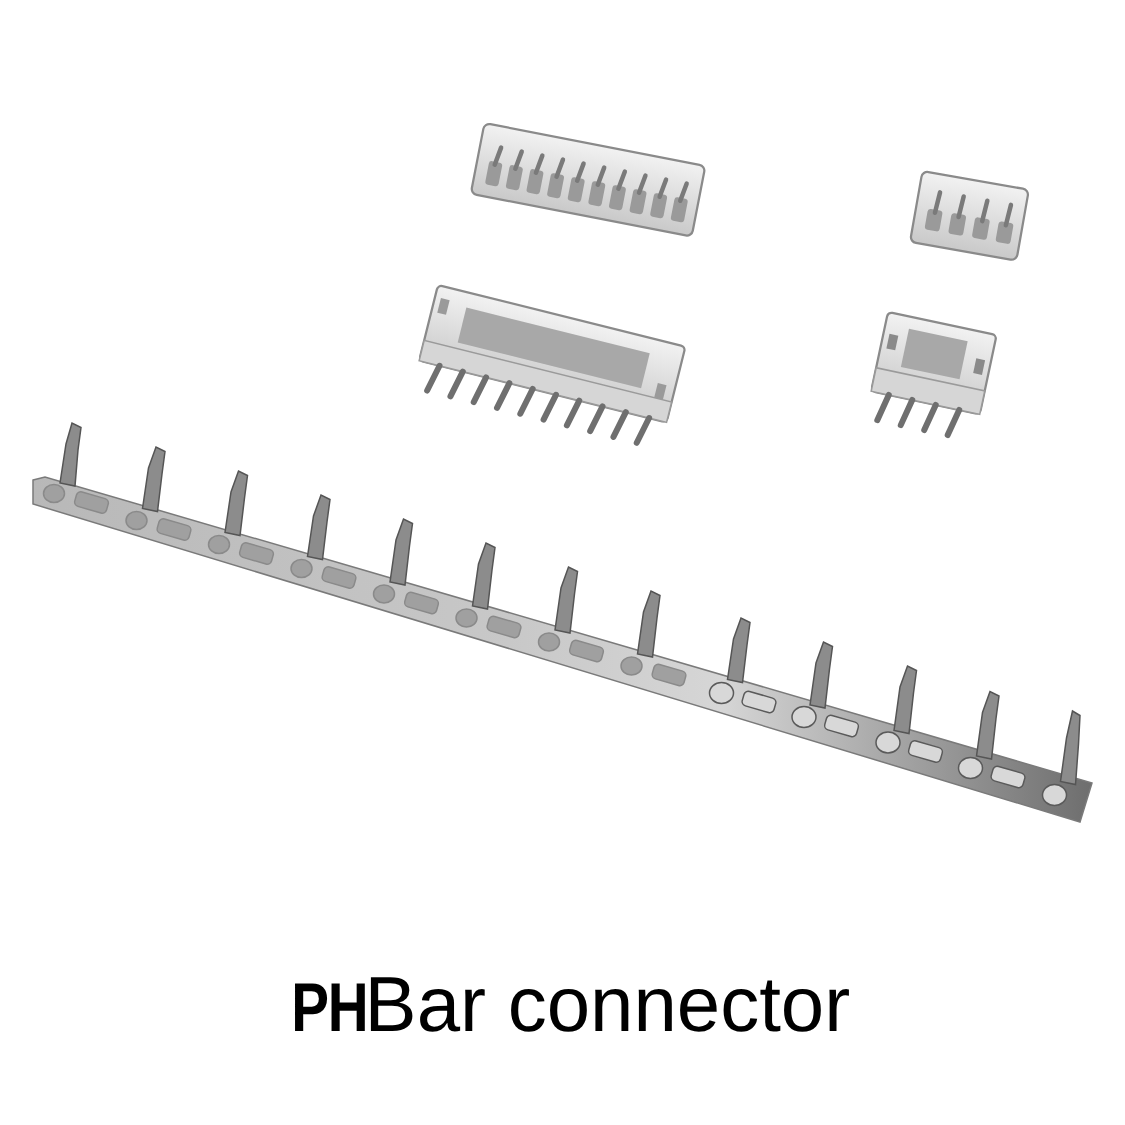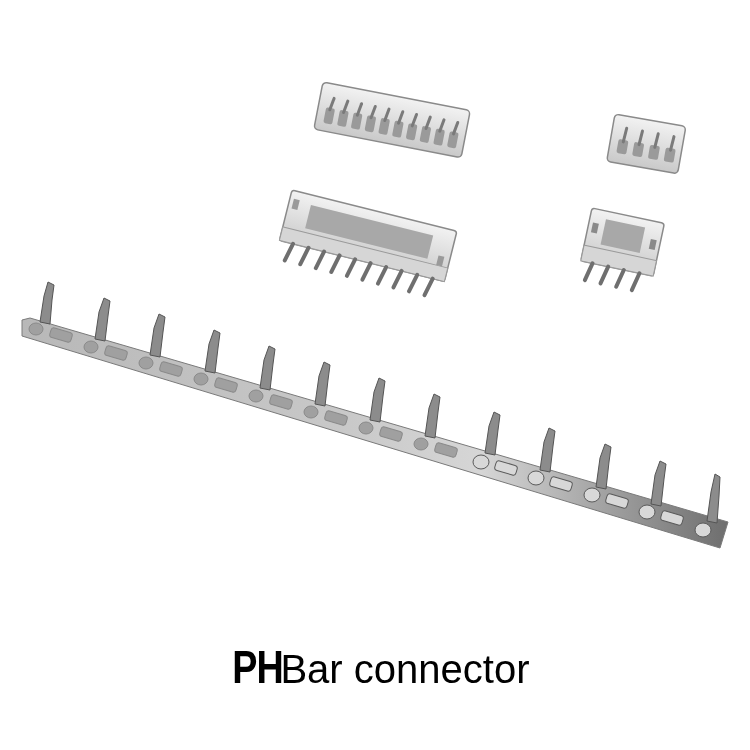--- a/index.html
+++ b/index.html
@@ -8,21 +8,21 @@
   .caption {
     position: absolute; left: 0; width: 750px; top: 640px; text-align: center;
     color: #000; white-space: nowrap;
   }
   .caption .series {
     font-family: "Liberation Sans", sans-serif; font-weight: bold; font-size: 46px;
     display: inline-block; transform: scaleX(0.82); transform-origin: right center;
     letter-spacing: -1px; margin-right: -6px; vertical-align: baseline;
   }
   .caption .desc {
-    font-family: "Liberation Sans", sans-serif; font-weight: normal; font-size: 40px;
+    font-family: "Liberation Sans", sans-serif; font-weight: normal; font-size: 52px;
     vertical-align: baseline;
   }
 </style>
 </head>
 <body>
 
 <svg class="scene" viewBox="0 0 750 750" xmlns="http://www.w3.org/2000/svg">
   <defs>
     <linearGradient id="bodyGrad" x1="0" y1="0" x2="0" y2="1">
       <stop offset="0" stop-color="#f2f2f2"></stop>

